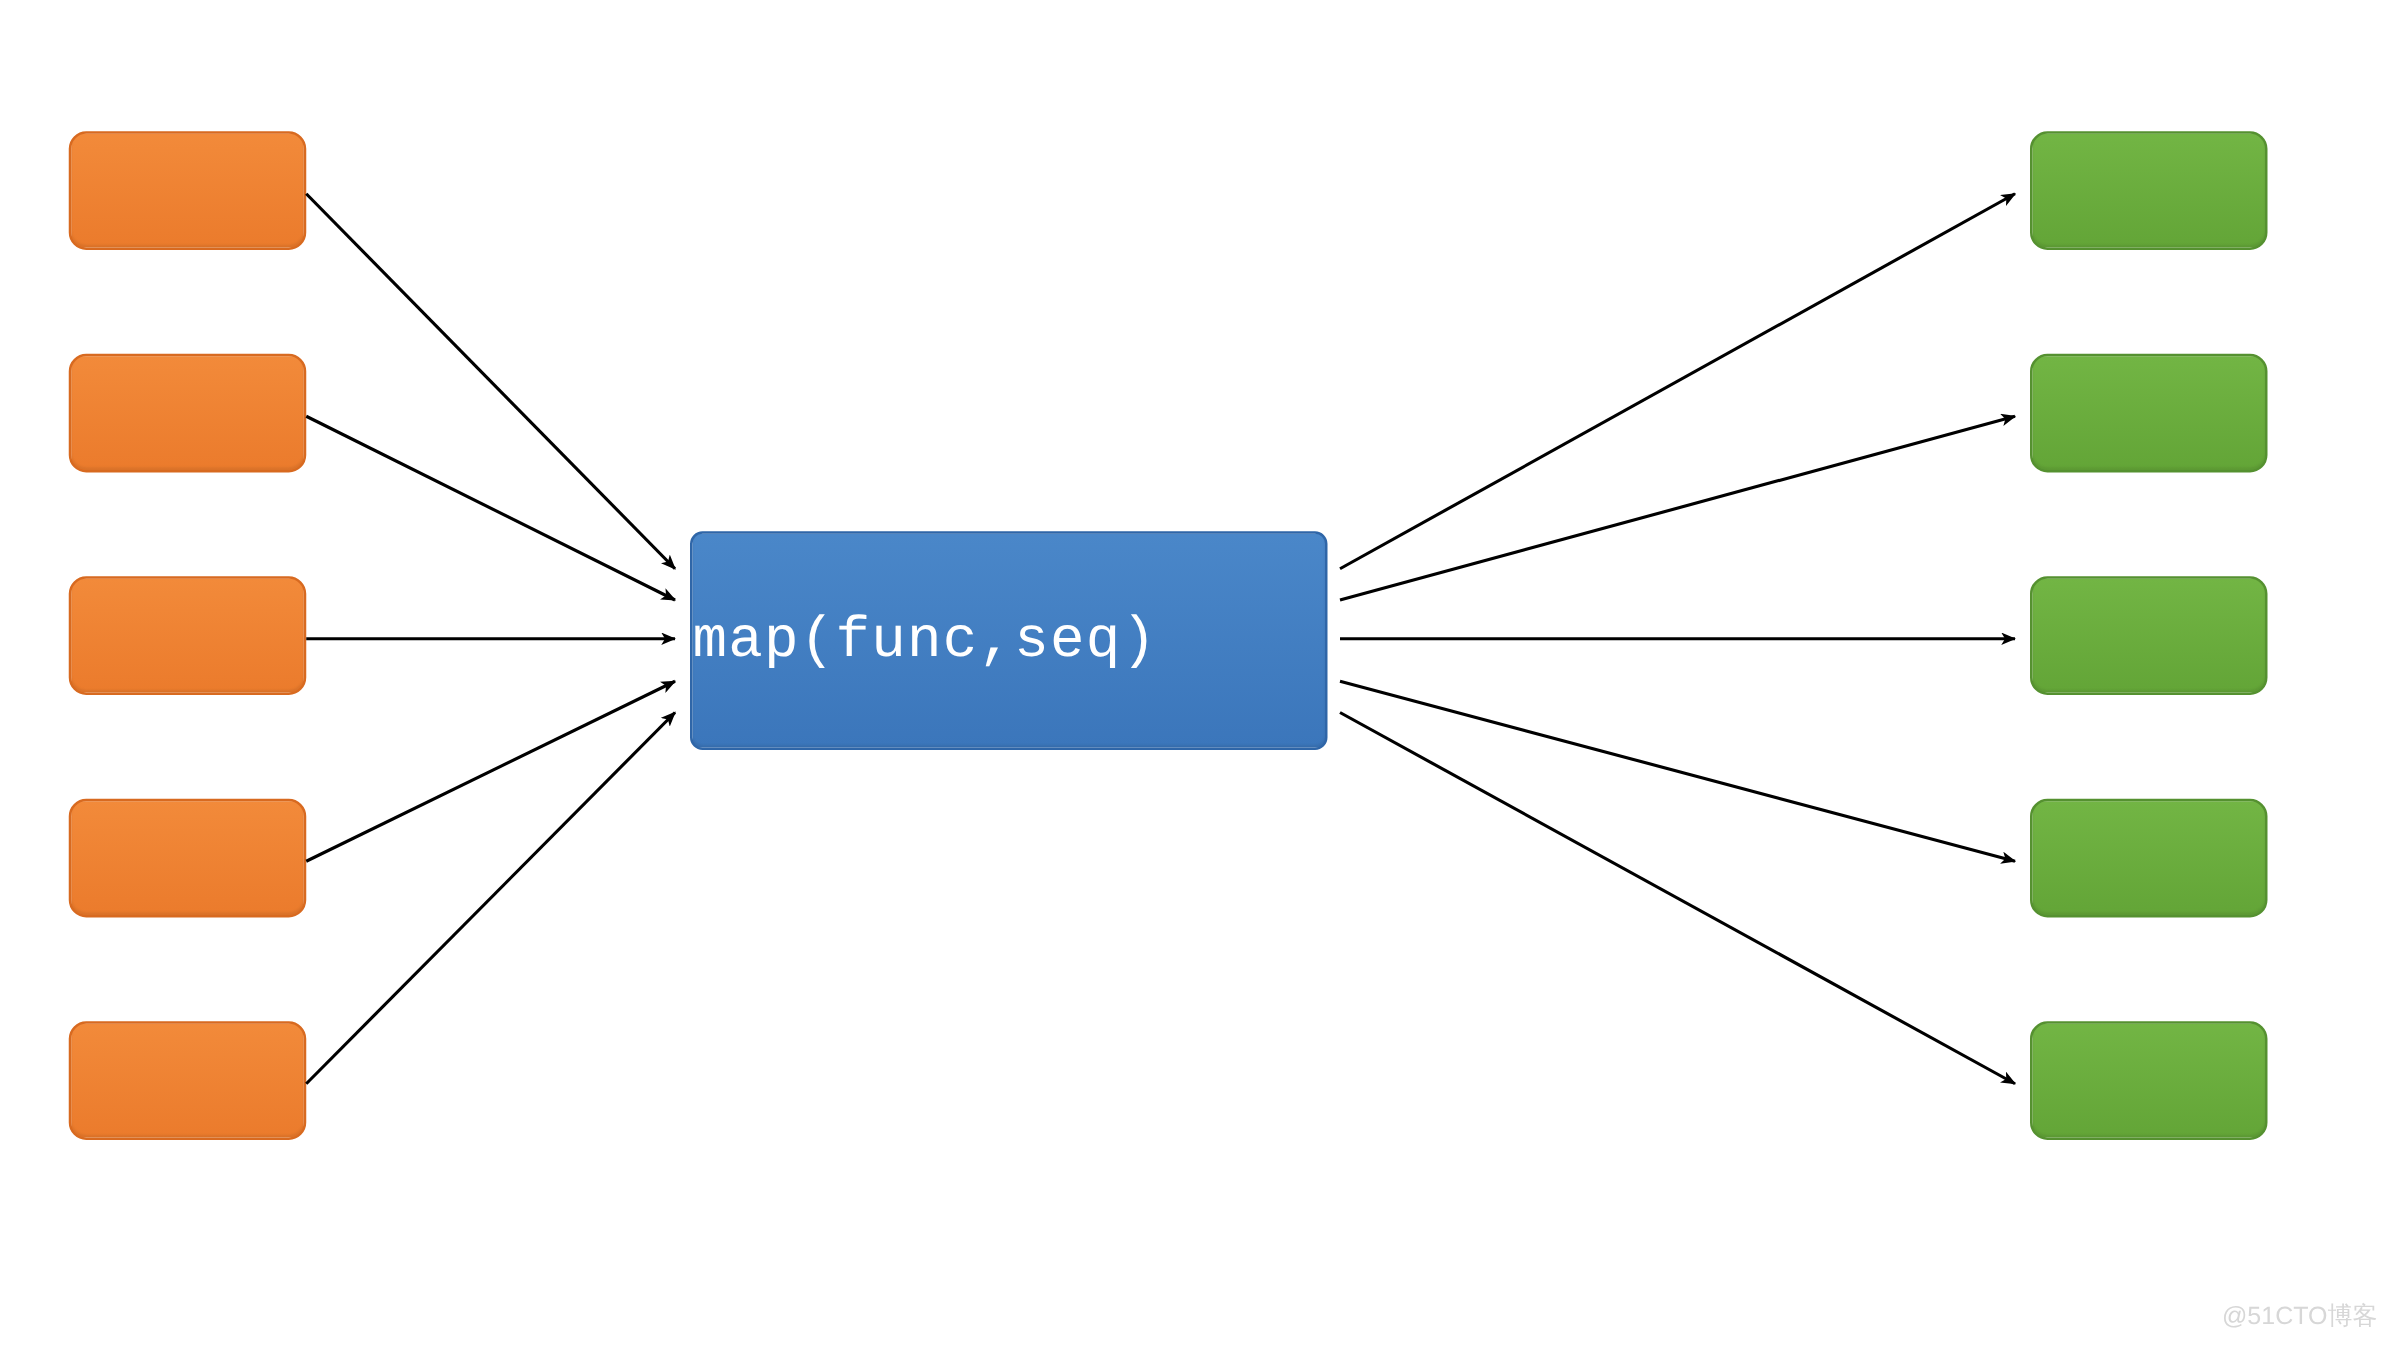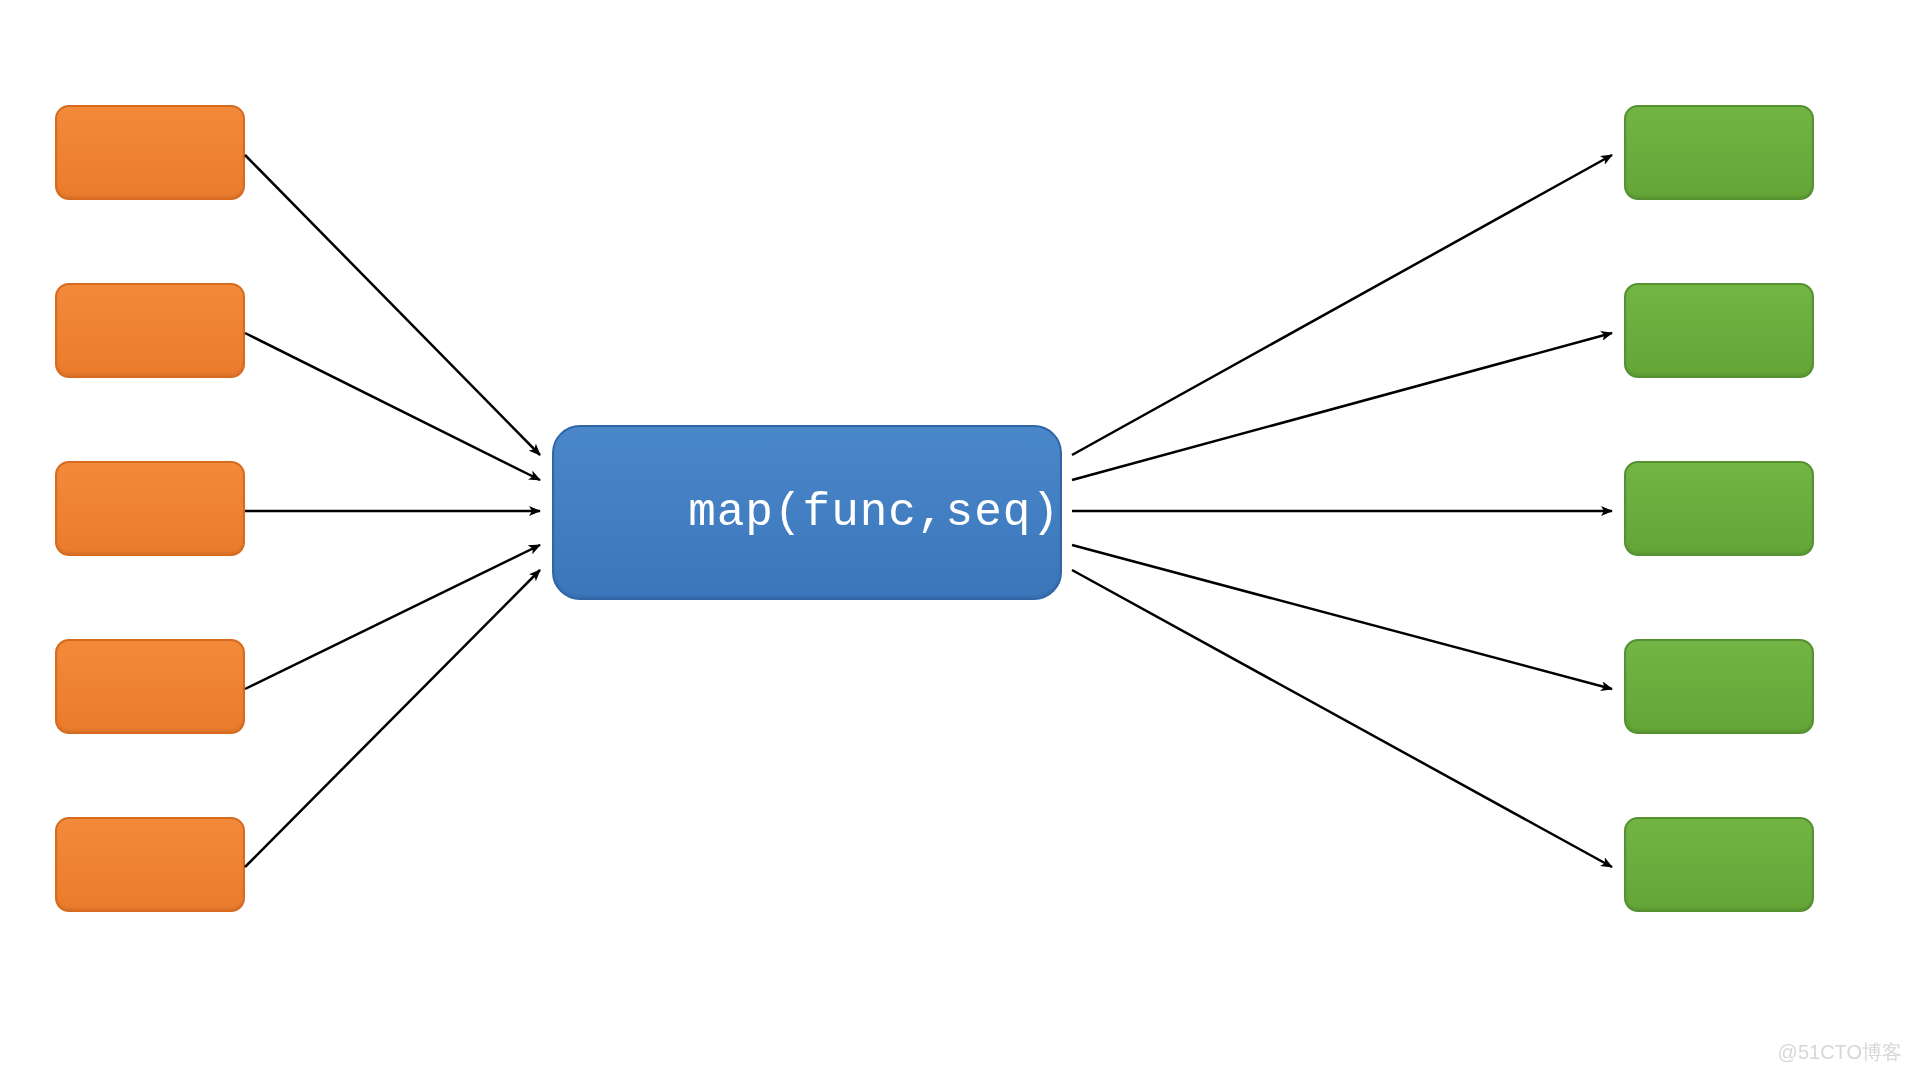--- a/index.html
+++ b/index.html
@@ -27,24 +27,24 @@
     }
     .output-block {
       width: 190px; height: 95px;
       background: linear-gradient(to bottom, #72b544, #63a537);
       border: 2px solid #559130;
     }
     .center-block {
       width: 510px; height: 175px;
       background: linear-gradient(to bottom, #4a87c9, #3b76bb);
       border: 2px solid #2f66a8;
-      border-radius: 28px;
+      border-radius: 10px;
       display: flex;
       align-items: center;
-      justify-content: flex-end;
+      justify-content: flex-start;
     }
     .center-label {
       color: #ffffff;
       font-size: 46px;
       font-family: Menlo, Consolas, 'Courier New', monospace;
       letter-spacing: 1px;
     }
     svg.arrows {
       position: absolute;
       top: 0; left: 0;

